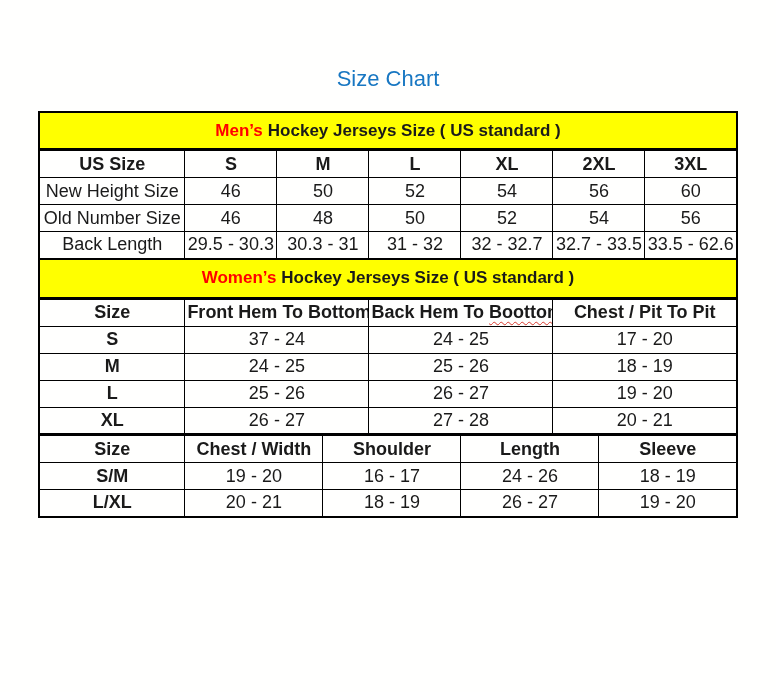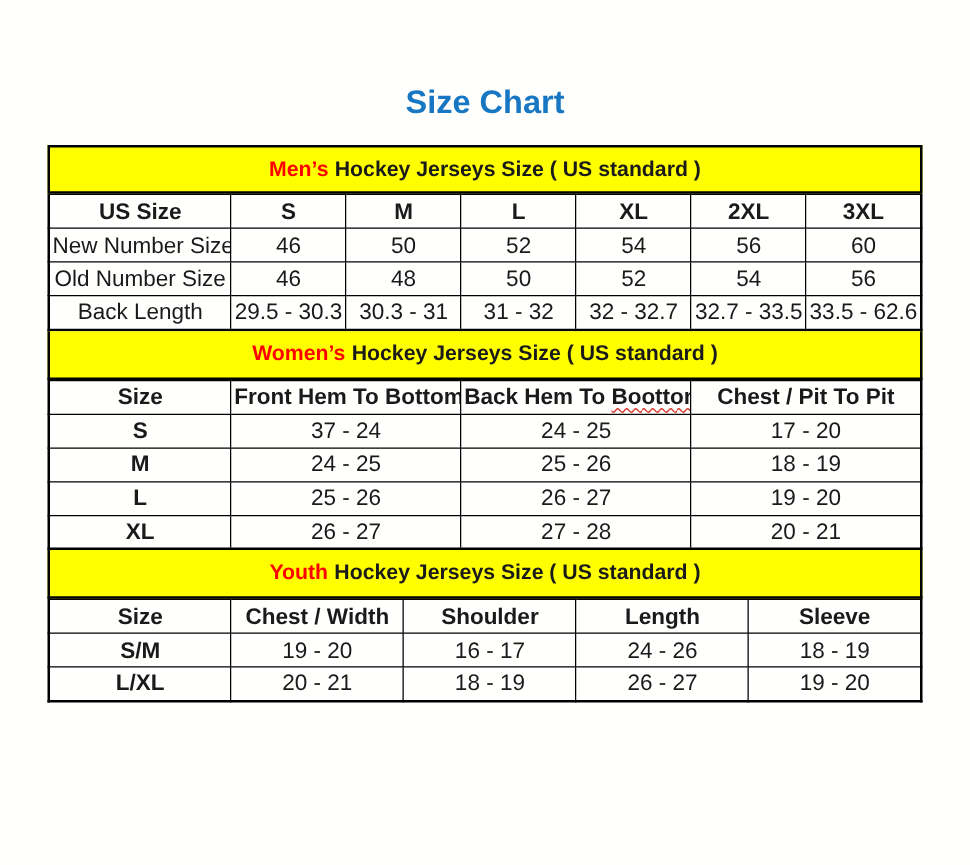--- a/index.html
+++ b/index.html
@@ -8,22 +8,22 @@
     width: 776px; height: 692px;
     background: #fffffe;
     font-family: "Liberation Sans", sans-serif;
     color: #1a1a1a;
     overflow: hidden;
   }
   .page-title {
     margin: 0;
     padding-top: 66px;
     text-align: center;
-    font-size: 26px;
-    font-weight: bold;
+    font-size: 22px;
+    font-weight: normal;
     color: var(--title-blue, #1877C2);
   }
   .size-chart { width: 700px; margin: 19px auto 0; }
   .band {
     height: 39px; line-height: 36px;
     text-align: center;
     background: var(--band-yellow, #FFFF00);
     border: 2px solid #000;
     border-top: none;
     font-size: 17px; font-weight: bold;
@@ -74,21 +74,21 @@
             <th>S</th>
             <th>M</th>
             <th>L</th>
             <th>XL</th>
             <th>2XL</th>
             <th>3XL</th>
           </tr>
         </thead>
         <tbody>
           <tr>
-            <td>New Number Size</td>
+            <td>New Height Size</td>
             <td>46</td>
             <td>50</td>
             <td>52</td>
             <td>54</td>
             <td>56</td>
             <td>60</td>
           </tr>
           <tr>
             <td>Old Number Size</td>
             <td>46</td>
@@ -145,21 +145,20 @@
             <td class="row-label-bold">XL</td>
             <td>26 - 27</td>
             <td>27 - 28</td>
             <td>20 - 21</td>
           </tr>
         </tbody>
       </table>
   </section>
 
   <section>
-    <div class="band"><span class="hl">Youth</span><span>Hockey Jerseys Size ( US standard )</span></div>
     <table class="size-grid">
         <thead>
           <tr>
             <th>Size</th>
             <th>Chest / Width</th>
             <th>Shoulder</th>
             <th>Length</th>
             <th>Sleeve</th>
           </tr>
         </thead>

